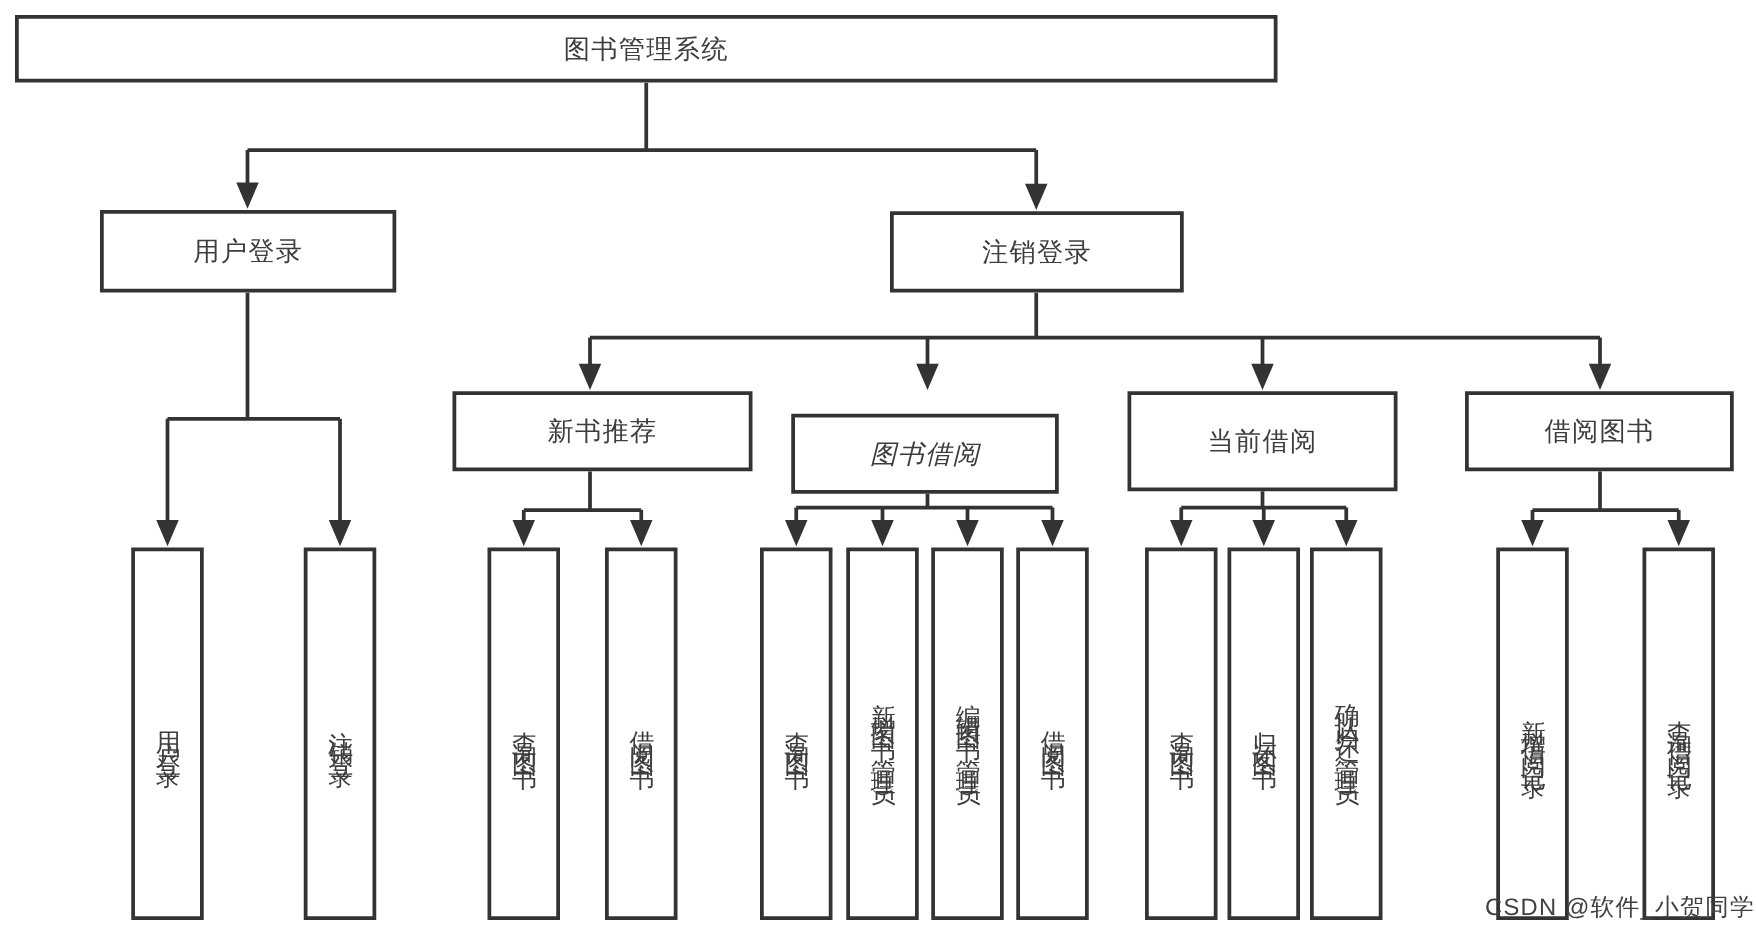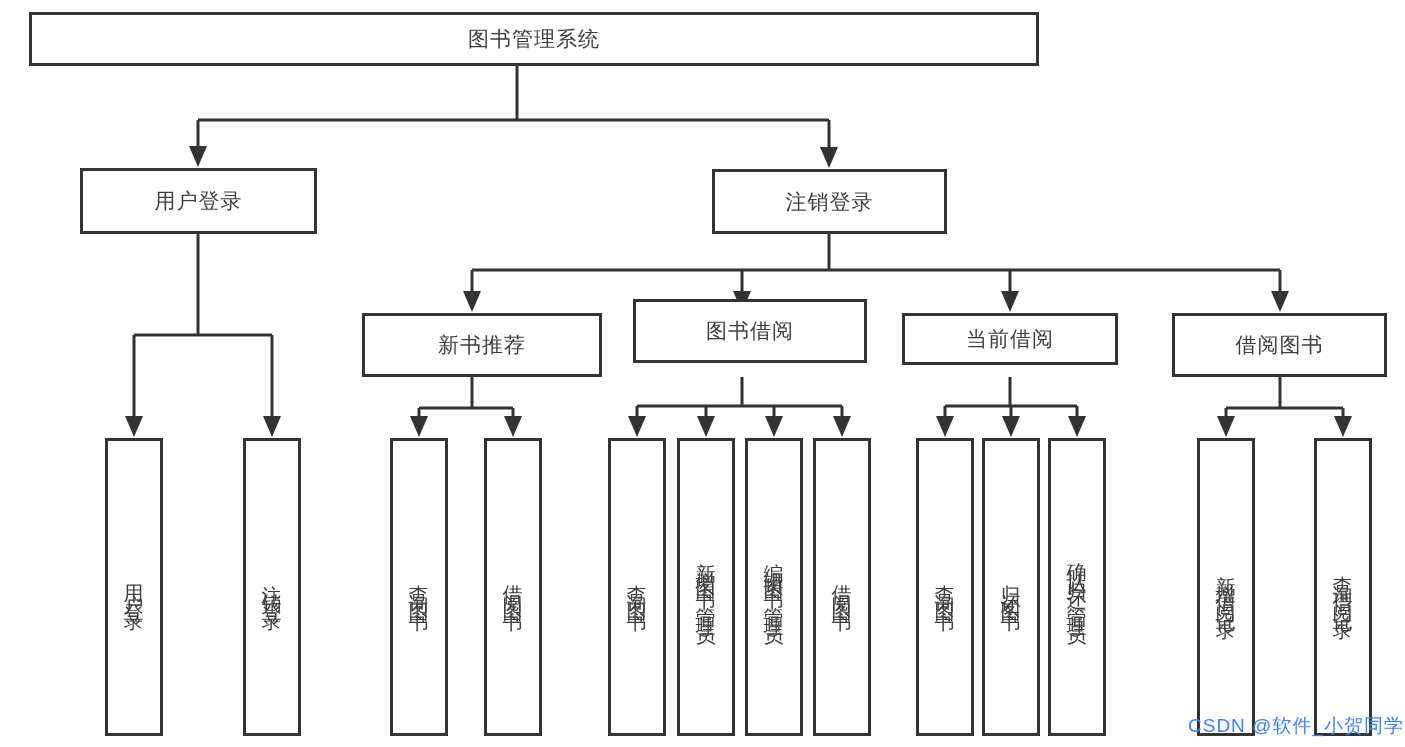--- a/index.html
+++ b/index.html
@@ -41,47 +41,47 @@
   .box .lbl { white-space: nowrap; }
   .vbox .lbl {
     writing-mode: vertical-rl;
     text-orientation: mixed;
     letter-spacing: 9px;
     line-height: 1;
     font-size: 20px;
     white-space: normal;
   }
   
-  .n-root        { left: 12px;   top: 12px;  width: 1010px; height: 54px; margin-left: 17px; }
+  .n-root        { left: 12px;   top: 12px;  width: 1010px; height: 54px; }
   .n-user-login  { left: 80px;   top: 168px; width: 237px;  height: 66px; }
   .n-book-mgmt   { left: 712px;  top: 169px; width: 235px;  height: 65px; }
   .n-new-book    { left: 362px;  top: 313px; width: 240px;  height: 64px; }
-  .n-book-borrow { left: 633px;  top: 299px; width: 234px;  height: 64px; }
-  .n-cur-borrow  { left: 902px;  top: 313px; width: 216px;  height: 52px; }
+  .n-book-borrow { left: 633px;  top: 331px; width: 214px;  height: 64px; font-style: italic; }
+  .n-cur-borrow  { left: 902px;  top: 313px; width: 216px;  height: 80px; }
   .n-records     { left: 1172px; top: 313px; width: 215px;  height: 64px; }
   .leaf { top: 438px; width: 58px; height: 298px; }
   .l-1  { left: 105px; }
   .l-2  { left: 243px; }
   .l-3  { left: 390px; }
   .l-4  { left: 484px; }
   .l-5  { left: 608px; }
   .l-6  { left: 677px; }
   .l-7  { left: 745px; }
   .l-8  { left: 813px; }
   .l-9  { left: 916px; }
   .l-10 { left: 982px; }
   .l-11 { left: 1048px; }
   .l-12 { left: 1197px; }
   .l-13 { left: 1314px; }
   .watermark {
     position: absolute;
     left: 1188px;
     top: 713px;
     font-size: 19px;
-    color: #3b82f6;
+    color: #404040;
     letter-spacing: 1px;
     white-space: nowrap;
   }
 </style>
 </head>
 <body>
 
 <div id="canvas">
 
   <svg id="connectors" viewBox="0 0 1405 747" xmlns="http://www.w3.org/2000/svg">

